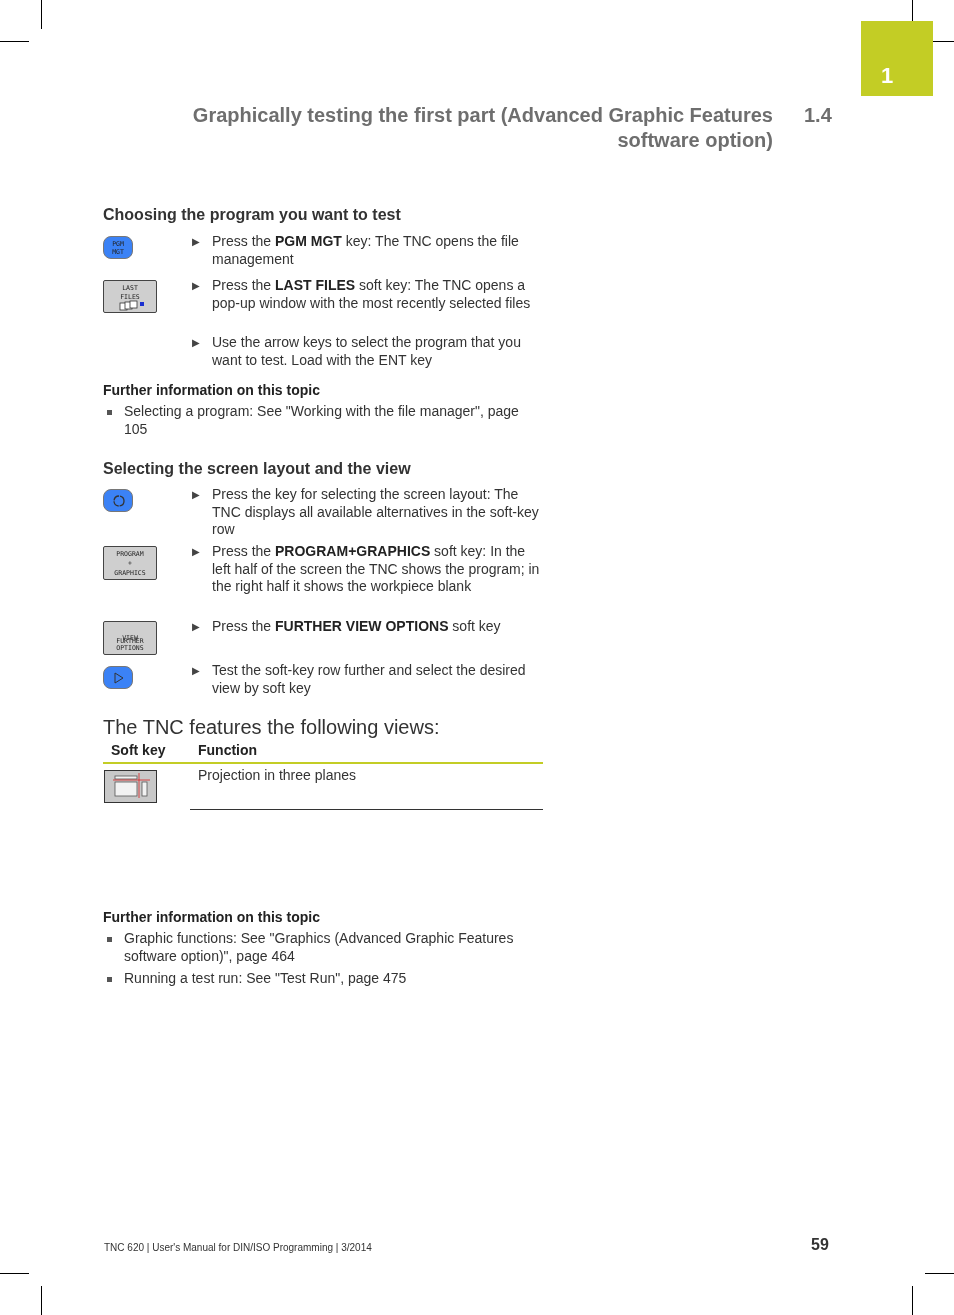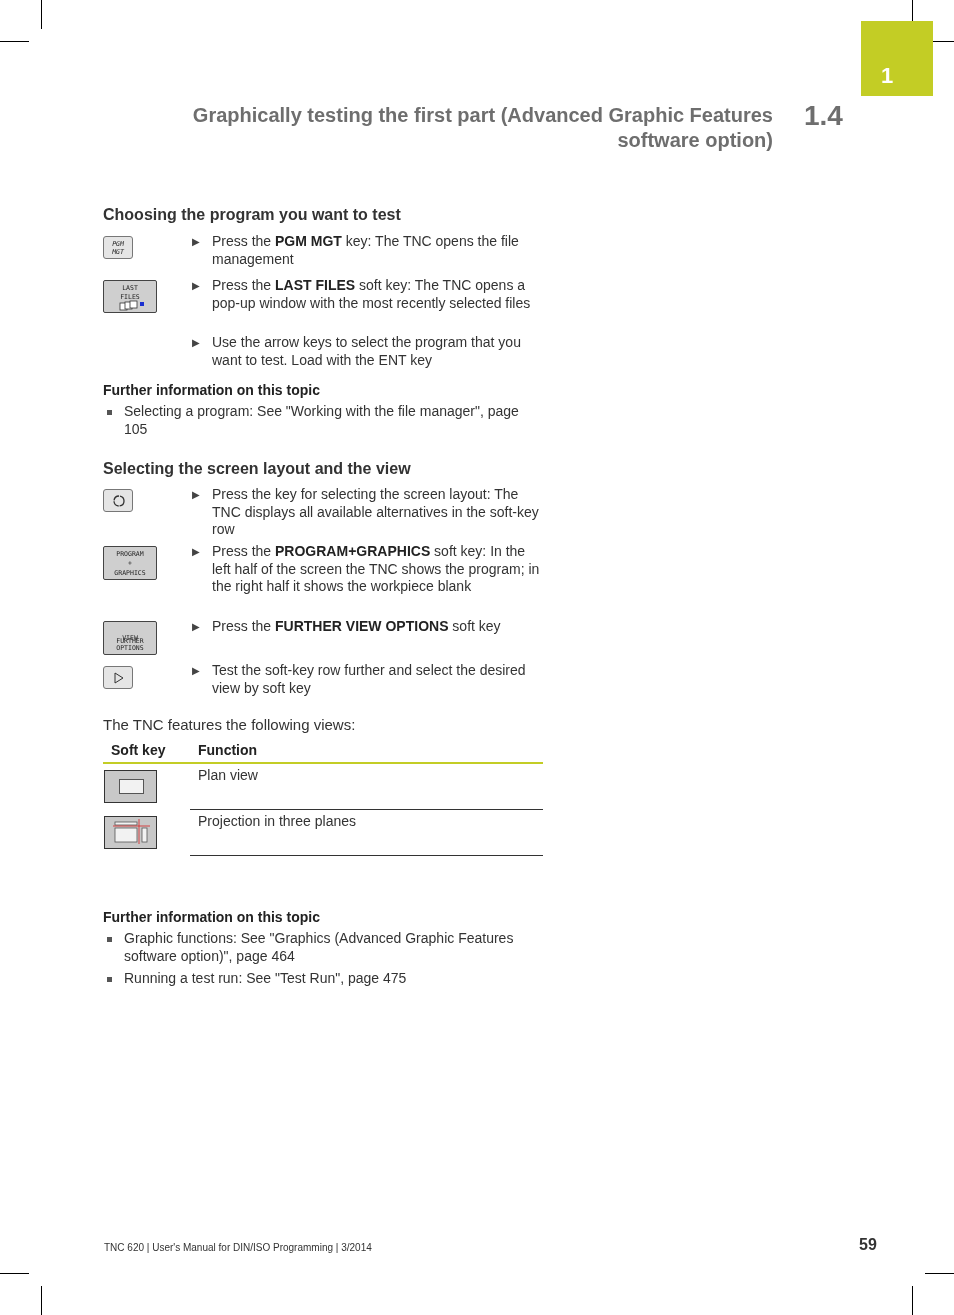--- a/index.html
+++ b/index.html
@@ -13,55 +13,55 @@
     background: #c3cd25; color: #fff;
     font-family: "Liberation Sans", sans-serif; font-weight: bold; font-size: 22px;
   }
   .chapter-tab span { position: absolute; left: 20px; top: 42px; }
 
   .header-title {
     position: absolute; right: 181px; top: 103px; width: 640px; text-align: right;
     font-size: 20px; font-weight: bold; color: #6e6e6e; line-height: 25px;
   }
   .header-num {
-    position: absolute; left: 804px; top: 103px; font-size: 28px; font-weight: bold; color: #6e6e6e; line-height: 25px;
+    position: absolute; left: 804px; top: 103px; font-size: 20px; font-weight: bold; color: #6e6e6e; line-height: 25px;
   }
 
   .h2 { position: absolute; left: 103px; font-size: 16px; font-weight: bold; color: #333; }
 
   .key { position: absolute; left: 103px; border: 1px solid #555; border-radius: 2px; background: #eeeeee; }
-  .key.round { border-radius: 3px; border-color: #777; background: #e5e5e5; font-style: italic; }
+  .key.round { border-radius: 8px; border-color: #777; background: #3b82f6; }
   .key.soft { background: #cfcfcf; border: 1px solid #444; }
   .key-label {
     position: absolute; left: 0; right: 0; text-align: center;
     font-family: "DejaVu Sans Mono", monospace; font-size: 6.5px; line-height: 8px; color: #222;
   }
 
   .step { position: absolute; left: 192px; width: 352px; font-size: 14px; line-height: 17.6px; color: #333; }
   .step .arrow { position: absolute; left: 0; top: 0; font-size: 10px; color: #444; }
   .step .txt { margin-left: 20px; }
   .step b { font-weight: bold; color: #222; }
 
   .subhead { position: absolute; left: 103px; font-size: 14px; font-weight: bold; color: #222; text-align: center; }
   .bullet { position: absolute; left: 103px; width: 440px; font-size: 14px; line-height: 17.6px; color: #333; }
   .bullet .sq { position: absolute; left: 4px; top: 7px; width: 5px; height: 5px; background: #555; }
   .bullet .txt { margin-left: 21px; }
 
-  .para { position: absolute; left: 103px; font-size: 15px; color: #333; }
+  .para { position: absolute; left: 103px; font-size: 20px; color: #333; }
 
   .table { position: absolute; left: 103px; top: 740px; width: 440px; }
   .th-row { height: 24px; position: relative; border-bottom: 2px solid #c3cd25; }
   .th { position: absolute; top: 2px; font-size: 14px; font-weight: bold; color: #222; }
   .tr { position: relative; height: 46px; }
   .tr .line { position: absolute; left: 87px; right: 0; bottom: 0; height: 1px; background: #333; }
   .tr .fn { position: absolute; left: 95px; top: 3px; font-size: 14px; color: #333; }
   .tr .sk { position: absolute; left: 1px; top: 6px; width: 53px; height: 33px; background: #c8c8c8; border: 1px solid #333; }
 
   .footer-text { position: absolute; left: 104px; top: 1242px; font-size: 10px; color: #333; }
-  .footer-page { position: absolute; left: 811px; top: 1236px; font-size: 16px; font-weight: bold; color: #333; margin-left: 48px; }
+  .footer-page { position: absolute; left: 811px; top: 1236px; font-size: 16px; font-weight: bold; color: #333; }
 </style>
 </head>
 <body>
 
 <div class="crop" style="left:41px;top:0;width:1px;height:29px;"></div>
 <div class="crop" style="left:0;top:41px;width:29px;height:1px;"></div>
 <div class="crop" style="left:912px;top:0;width:1px;height:21px;"></div>
 <div class="crop" style="left:933px;top:41px;width:21px;height:1px;"></div>
 <div class="crop" style="left:0;top:1273px;width:29px;height:1px;"></div>
 <div class="crop" style="left:41px;top:1286px;width:1px;height:29px;"></div>
@@ -159,27 +159,20 @@
 
 <div class="para" style="top:716px;">The TNC features the following views:</div>
 
 <div class="table">
   <div class="th-row">
     <div class="th" style="left:8px;">Soft key</div>
     <div class="th" style="left:95px;">Function</div>
   </div>
   <div class="tr">
     <div class="sk">
-      <div style="position:absolute;left:14px;top:8px;width:25px;height:15px;background:#f2f2f2;border:1px solid #555;"></div>
-    </div>
-    <div class="fn">Plan view</div>
-    <div class="line"></div>
-  </div>
-  <div class="tr">
-    <div class="sk">
       <svg width="53" height="33" style="position:absolute;left:0;top:0;">
         <rect x="10" y="5" width="22" height="3" fill="#f2f2f2" stroke="#555" stroke-width="0.8"></rect>
         <rect x="10" y="11" width="22" height="14" fill="#f2f2f2" stroke="#555" stroke-width="0.8"></rect>
         <rect x="37" y="11" width="5" height="14" fill="#f2f2f2" stroke="#555" stroke-width="0.8"></rect>
         <line x1="34" y1="2" x2="34" y2="27" stroke="#d42020" stroke-width="0.8"></line>
         <line x1="8" y1="9" x2="45" y2="9" stroke="#d42020" stroke-width="0.8"></line>
       </svg>
     </div>
     <div class="fn">Projection in three planes</div>
     <div class="line"></div>

